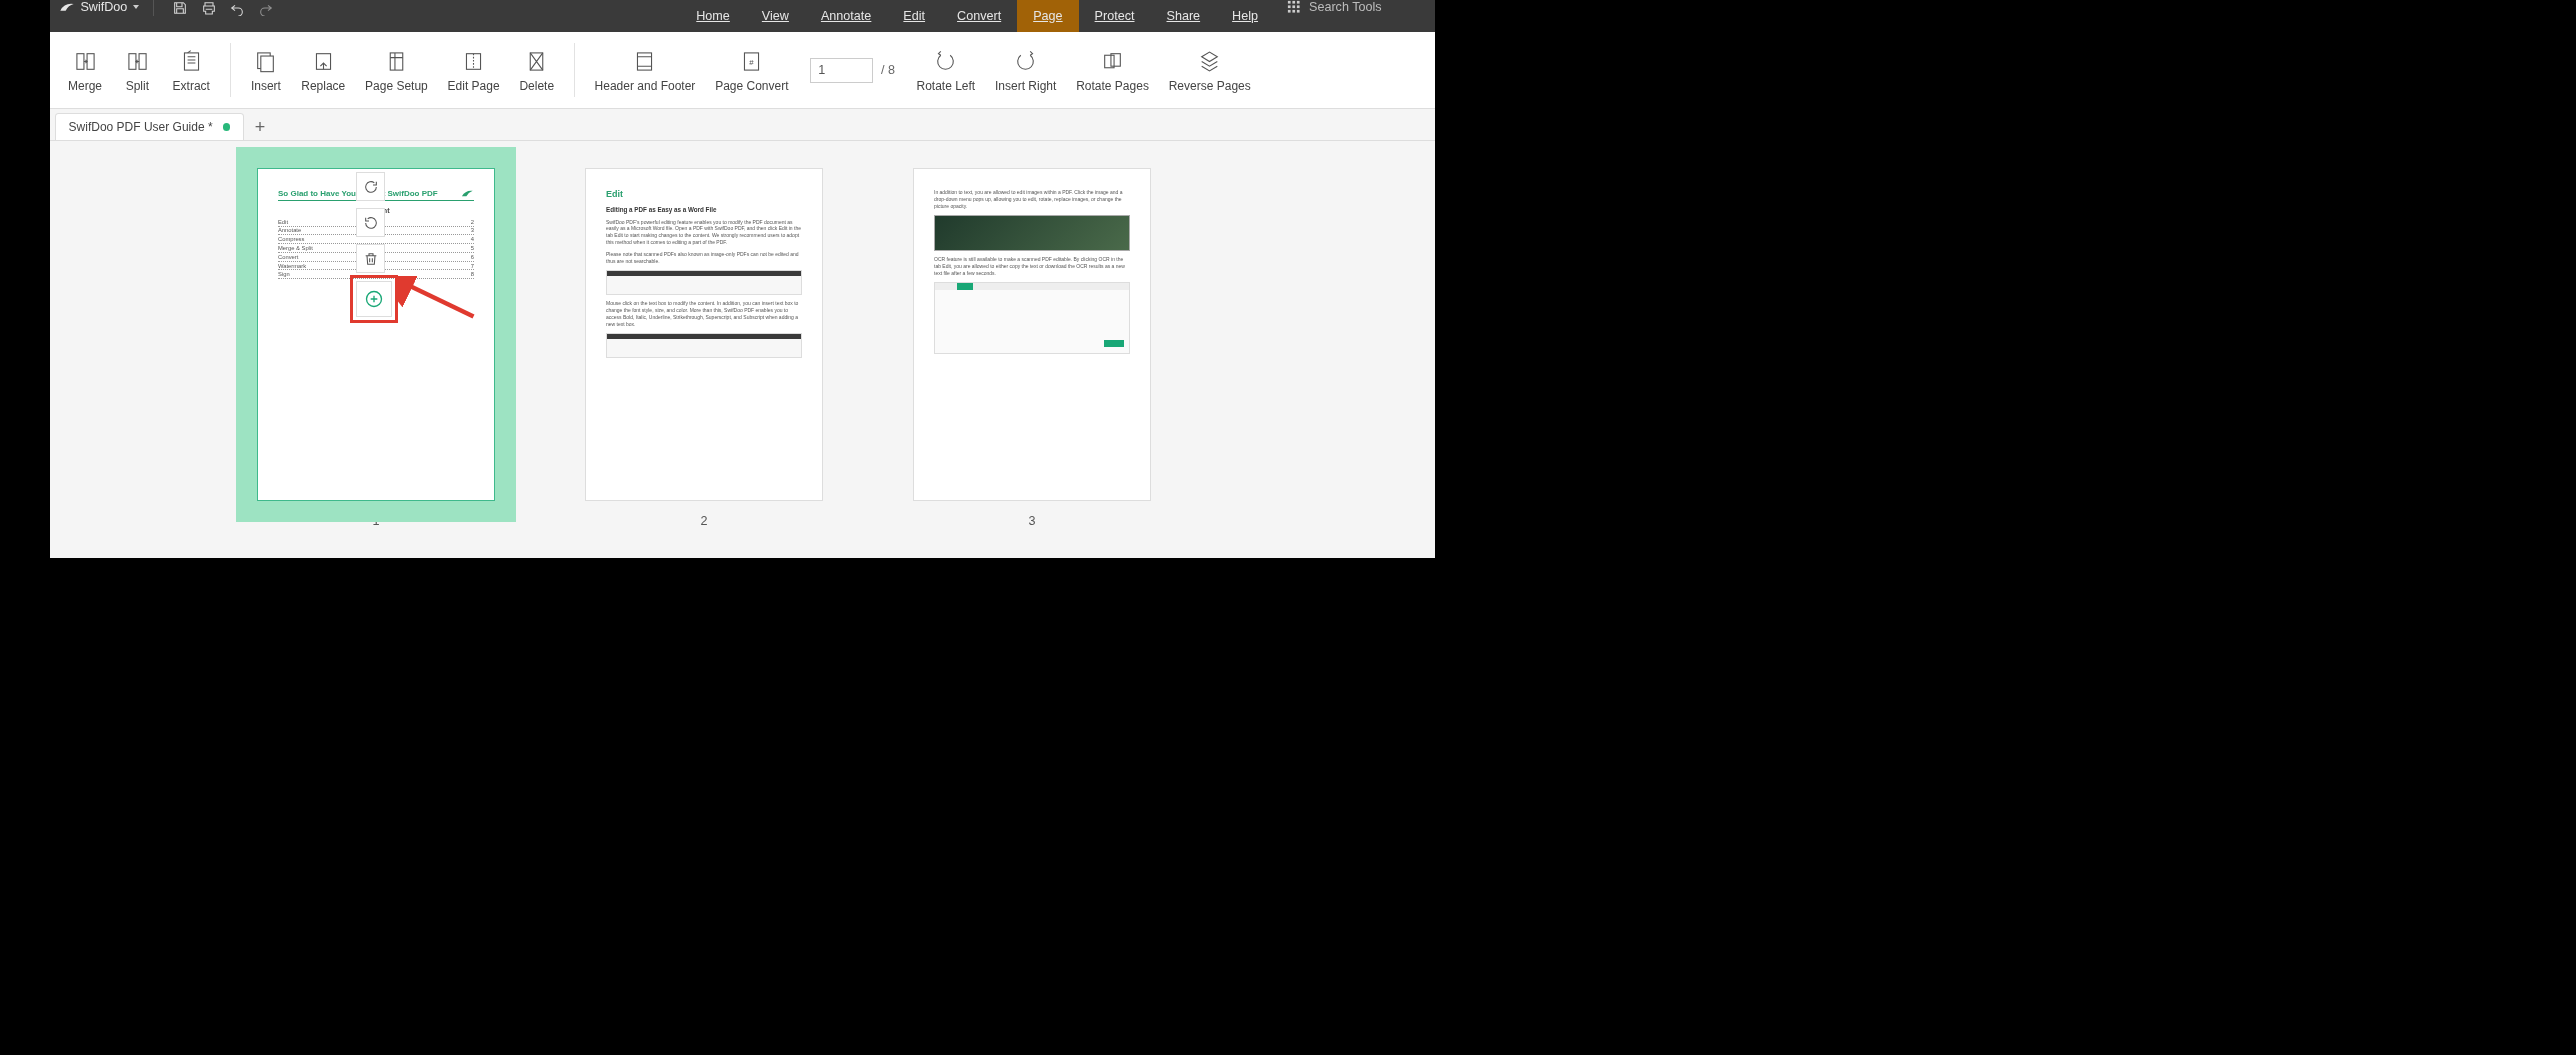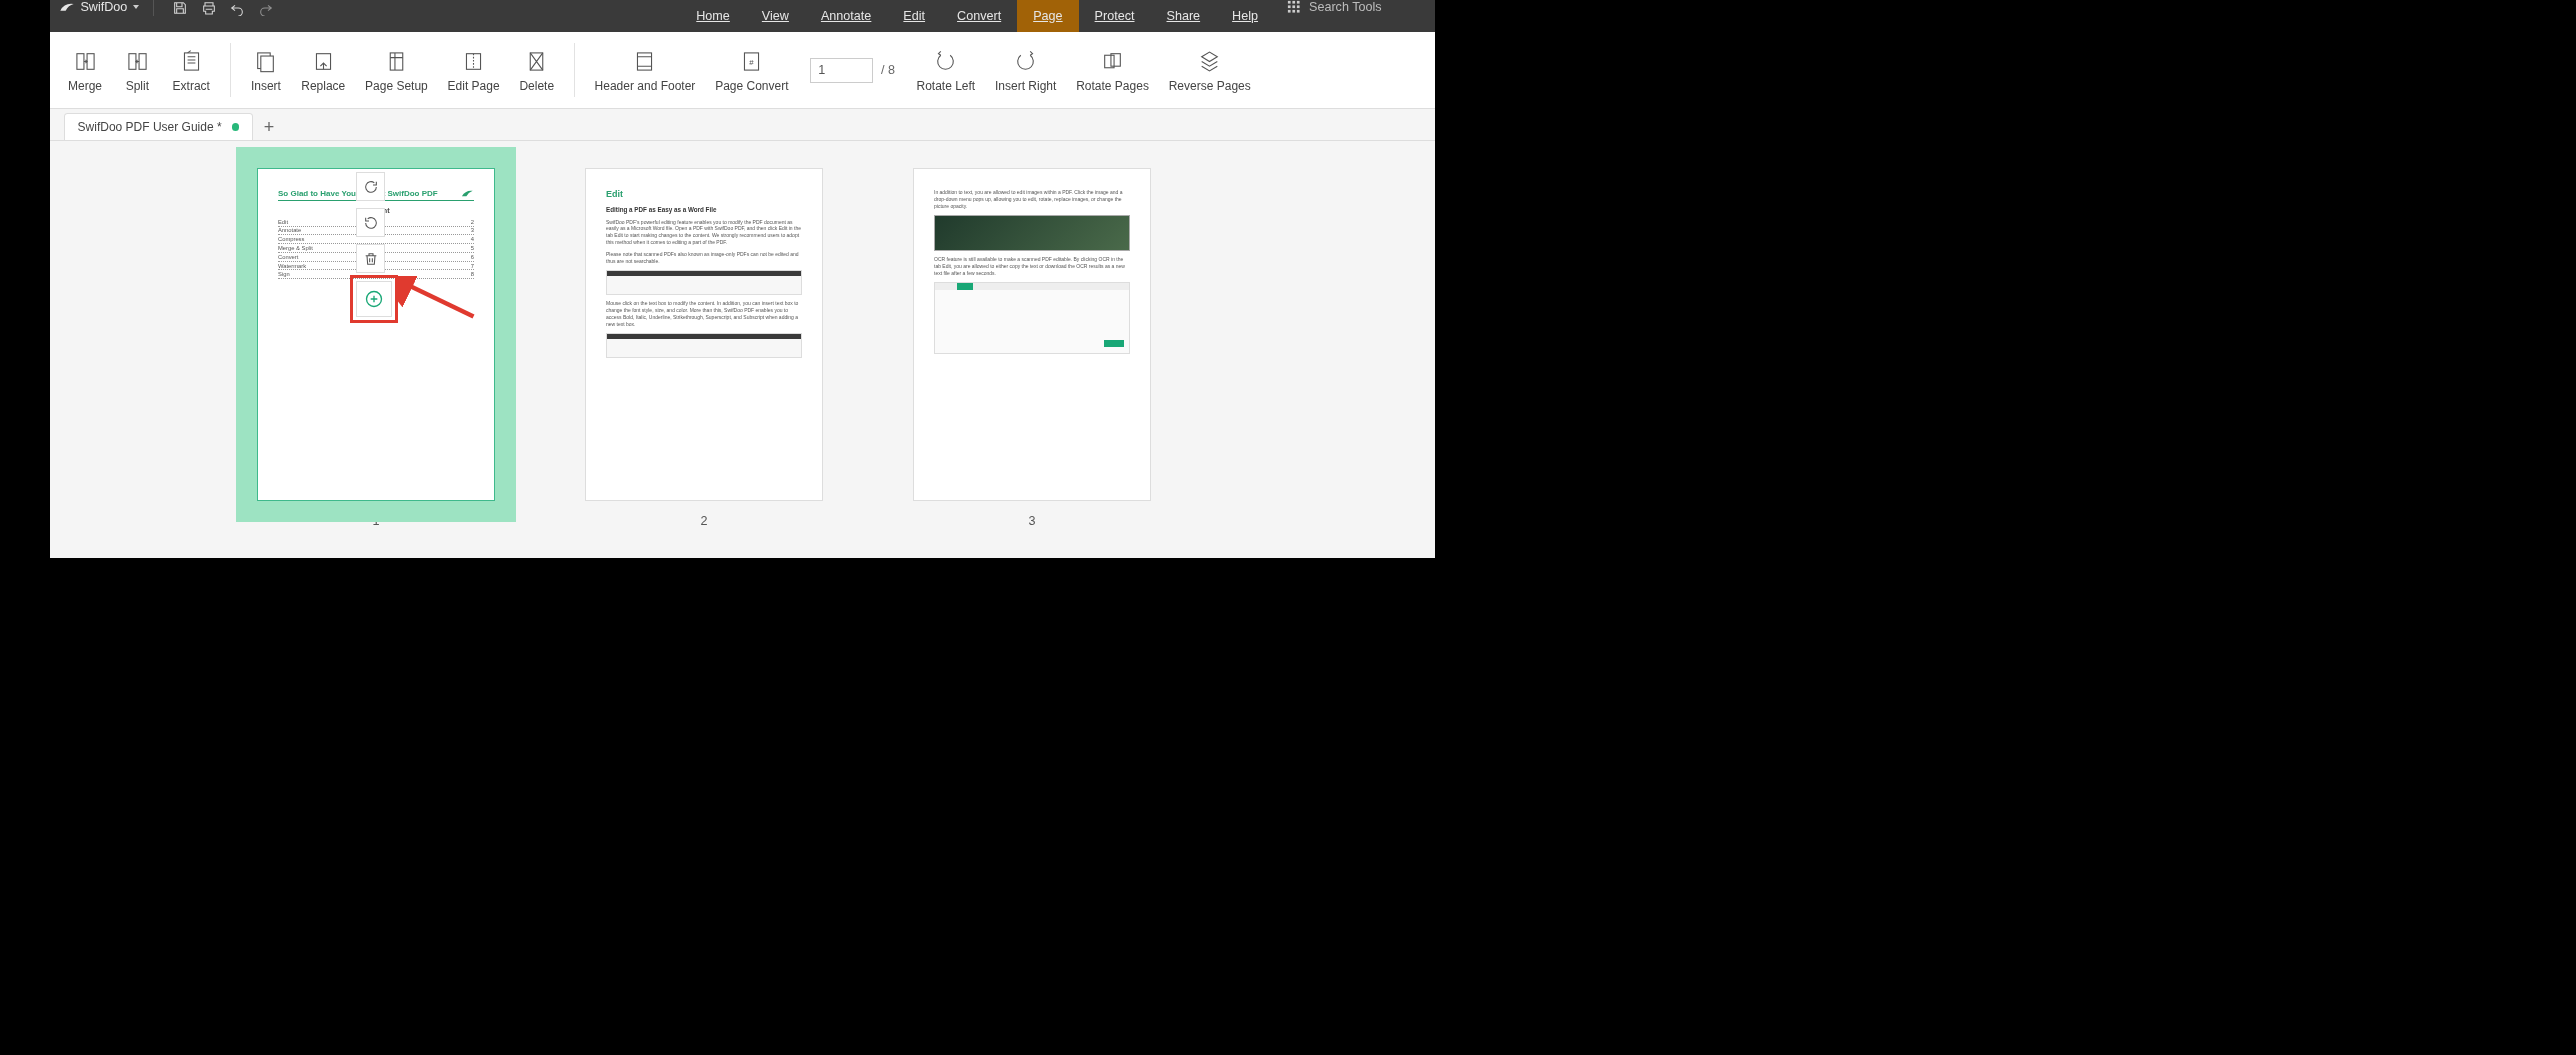--- a/index.html
+++ b/index.html
@@ -24,21 +24,21 @@
 
 .ribbon { height: 77px; background: #fff; border-bottom: 0.9px solid #ddd; display: flex; align-items: center; padding: 0 9px; gap: 1.8px; }
 .ribbon .tool { display: flex; flex-direction: column; align-items: center; justify-content: center; gap: 5.4px; padding: 5.4px 9px 3.6px; color: #444; font-size: 12px; cursor: pointer; min-width: 49px; }
 .ribbon .tool-icon { width: 25px; height: 25px; stroke: #555; fill: none; stroke-width: 1.4; }
 .ribbon .vsep { width: 0.9px; height: 54px; background: #e2e2e2; margin: 0 9px; }
 .ribbon .page-nav { display: flex; align-items: center; gap: 5.4px; margin: 0 10.8px; }
 .ribbon .page-nav input { width: 63px; height: 25px; border: 0.9px solid #ccc; padding: 0 7.2px; font-size: 12.6px; color: #555; }
 .ribbon .page-total { color: #666; font-size: 12.6px; }
 
 
-.tabstrip { height: 32px; background: #f5f5f5; display: flex; align-items: flex-end; padding-left: 14px; gap: 3.6px; border-bottom: 0.9px solid #ddd; }
+.tabstrip { height: 32px; background: #f5f5f5; display: flex; align-items: flex-end; padding-left: 5px; gap: 3.6px; border-bottom: 0.9px solid #ddd; }
 .tab { height: 27px; background: #fff; border: 0.9px solid #ddd; border-bottom: none; border-radius: 3.6px 3.6px 0 0; display: flex; align-items: center; gap: 9px; padding: 0 12.6px 0 12.6px; font-size: 12px; color: #444; min-width: 189px; }
 .tab .dirty { width: 7.2px; height: 7.2px; border-radius: 50%; background: #28b87a; margin-left: auto; }
 .newtab { width: 25px; height: 25px; display: flex; align-items: center; justify-content: center; color: #666; font-size: 18px; cursor: pointer; }
 
 
 .workspace { flex: 1; background: #f5f5f5; overflow: hidden; padding: 27px 25px 9px 207px; display: flex; gap: 90px; position: relative; }
 .thumb-wrap { display: flex; flex-direction: column; align-items: center; gap: 5.4px; }
 .thumb { width: 238px; height: 333px; background: #fff; border: 0.9px solid #ddd; position: relative; overflow: hidden; }
 .thumb.selected { outline: 21.6px solid #9de3c2; outline-offset: 0; border: 1.8px solid #3fb98c; }
 .thumb-holder { position: relative; width: 238px; }

